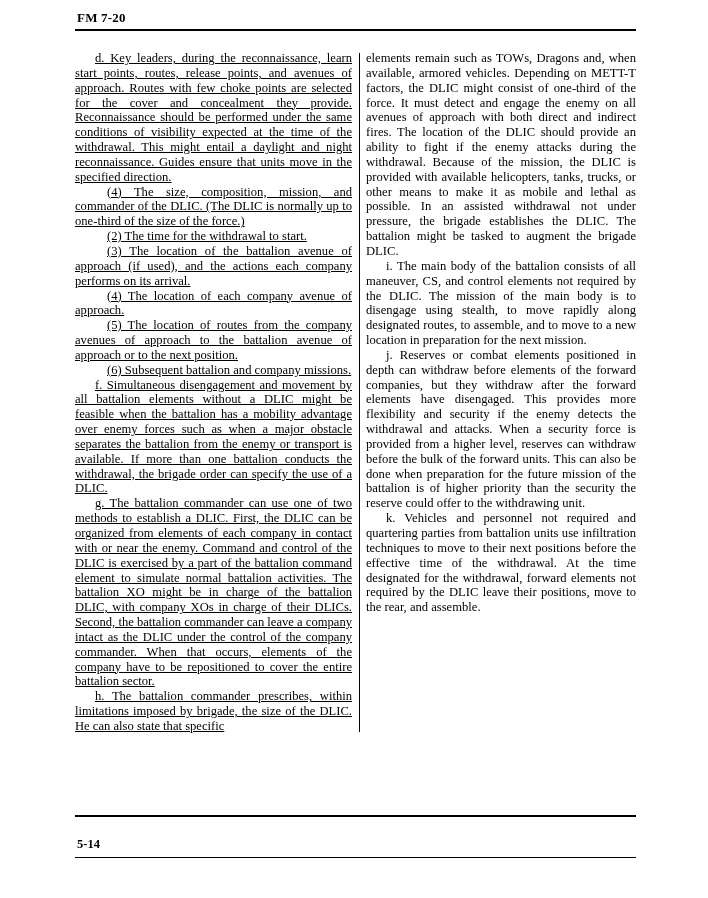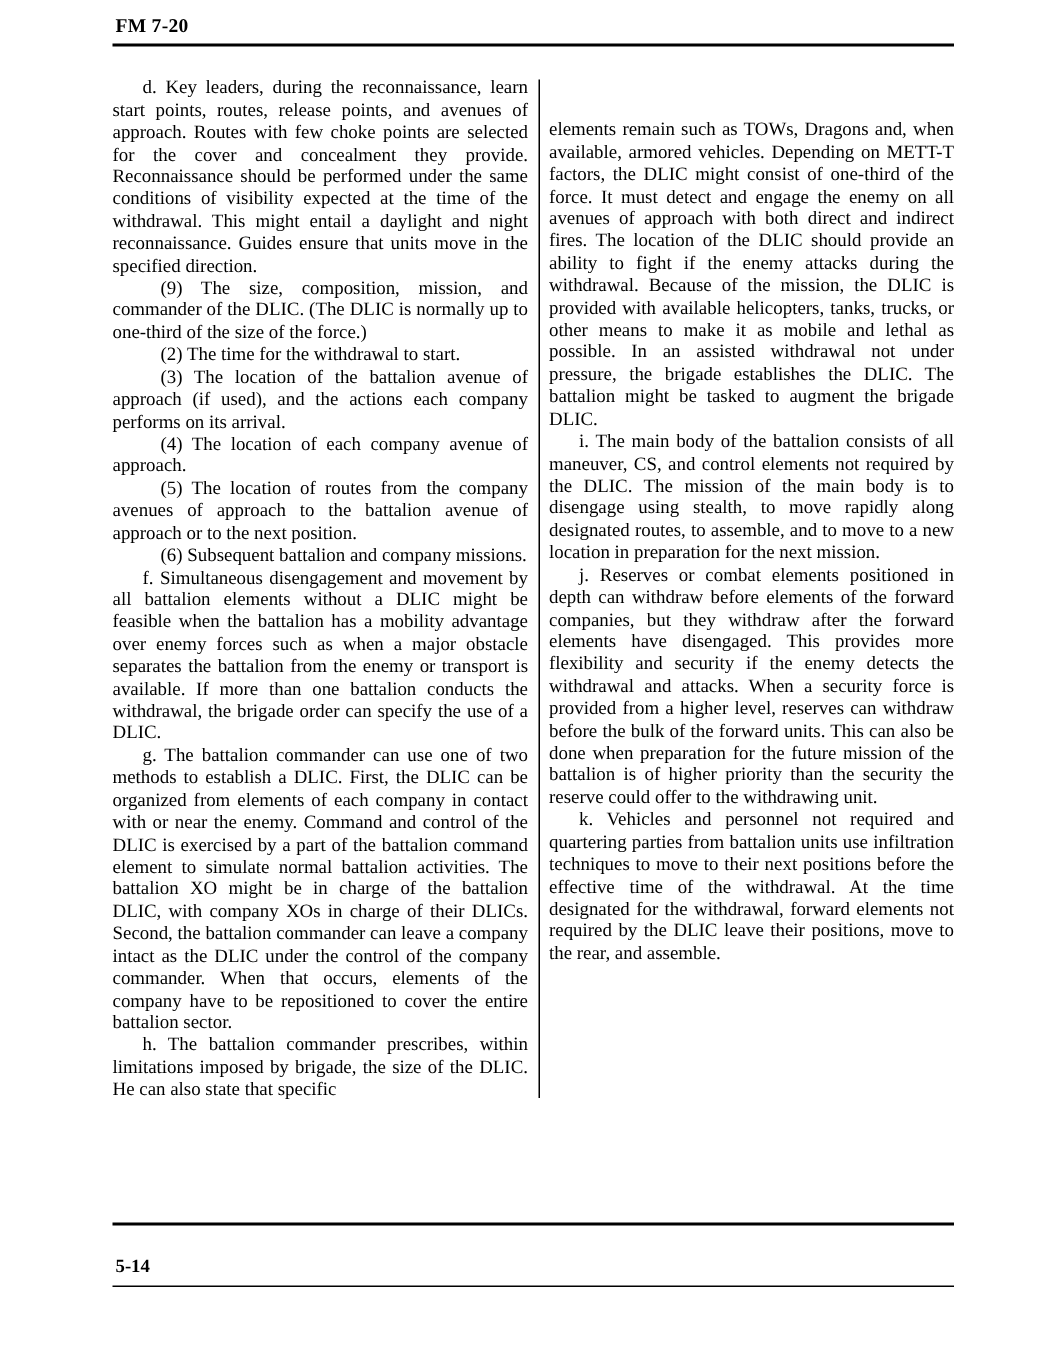--- a/index.html
+++ b/index.html
@@ -39,22 +39,22 @@
   .columns {
     display: flex;
     margin-top: 20px;
     align-items: stretch;
   }
   .col {
     font-size: 12.6px;
     line-height: 14.85px;
     text-align: justify;
   }
-  .col-left  { width: 277px; }
-  .col-right { flex: 1; margin-top: 28px; }
+  .col-left  { width: 277px; text-decoration: underline; }
+  .col-right { flex: 1; }
   .col-divider {
     width: 1px;
     background: #000000;
     margin: 2px 6px 2px 7px;
     align-self: stretch;
   }
   .col p {
     margin: 0;
     text-indent: 20px;
   }
@@ -94,21 +94,21 @@
 
     <div class="header">
       <span class="header-title">FM 7-20</span>
       <div class="header-rule"></div>
     </div>
 
     <div class="columns">
 
       <div class="col col-left">
         <p>d. Key leaders, during the reconnaissance, learn start points, routes, release points, and avenues of approach. Routes with few choke points are selected for the cover and concealment they provide. Reconnaissance should be performed under the same conditions of visibility expected at the time of the withdrawal. This might entail a daylight and night reconnaissance. Guides ensure that units move in the specified direction.</p>
-        <p class="sub">(9) The size, composition, mission, and commander of the DLIC. (The DLIC is normally up to one-third of the size of the force.)</p>
+        <p class="sub">(4) The size, composition, mission, and commander of the DLIC. (The DLIC is normally up to one-third of the size of the force.)</p>
         <p class="sub">(2) The time for the withdrawal to start.</p>
         <p class="sub">(3) The location of the battalion avenue of approach (if used), and the actions each company performs on its arrival.</p>
         <p class="sub">(4) The location of each company avenue of approach.</p>
         <p class="sub">(5) The location of routes from the company avenues of approach to the battalion avenue of approach or to the next position.</p>
         <p class="sub">(6) Subsequent battalion and company missions.</p>
         <p>f. Simultaneous disengagement and movement by all battalion elements without a DLIC might be feasible when the battalion has a mobility advantage over enemy forces such as when a major obstacle separates the battalion from the enemy or transport is available. If more than one battalion conducts the withdrawal, the brigade order can specify the use of a DLIC.</p>
         <p>g. The battalion commander can use one of two methods to establish a DLIC. First, the DLIC can be organized from elements of each company in contact with or near the enemy. Command and control of the DLIC is exercised by a part of the battalion command element to simulate normal battalion activities. The battalion XO might be in charge of the battalion DLIC, with company XOs in charge of their DLICs. Second, the battalion commander can leave a company intact as the DLIC under the control of the company commander. When that occurs, elements of the company have to be repositioned to cover the entire battalion sector.</p>
         <p>h. The battalion commander prescribes, within limitations imposed by brigade, the size of the DLIC. He can also state that specific</p>
       </div>
 

